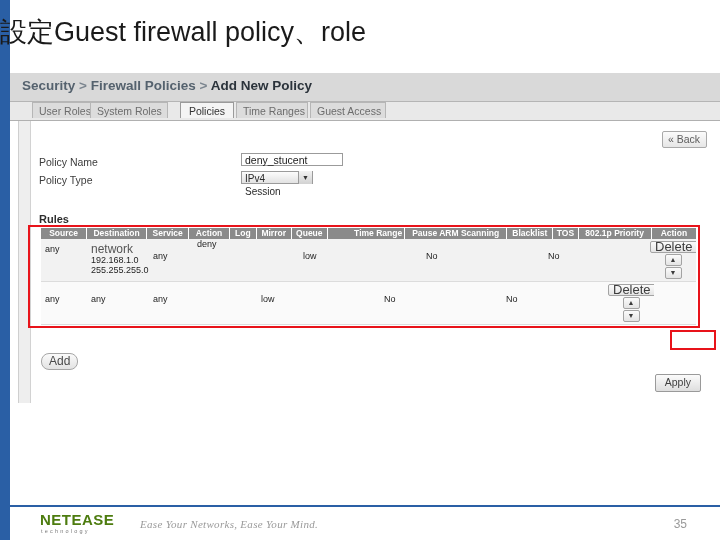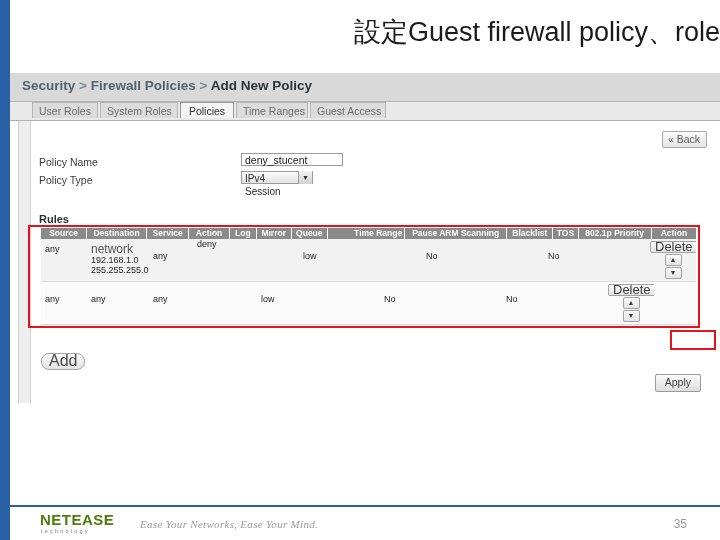--- a/index.html
+++ b/index.html
@@ -29,21 +29,21 @@
     top: 500px;
     width: 10px;
     height: 40px;
     background: #2a5fa5;
   }
   .slide-title {
     position: absolute;
     left: 0;
     top: 14px;
     width: 720px;
-    text-align: right;
+    text-align: left;
     font-size: 27px;
     color: #1a1a1a;
     font-family: "Liberation Sans", sans-serif;
     letter-spacing: 0px;
   }
 
   
   .shot {
     position: absolute;
     left: 10px;
@@ -262,21 +262,21 @@
     text-align: center;
     line-height: 10px;
     display: block;
     margin: 1px auto 0 auto;
   }
 
   .add-btn {
     position: absolute;
     left: 22px;
     top: 232px;
-    font-size: 16px;
+    font-size: 12px;
     color: #4a4a4a;
     background: linear-gradient(#fafafa, #e3e3e3);
     border: 1px solid #a6a6a6;
     border-radius: 8px;
     padding: 1px 7px 2px 7px;
     line-height: 12px;
   }
   .apply-btn {
     position: absolute;
     right: 18px;
@@ -351,21 +351,21 @@
       <span>Security</span>
       <span class="sep">&gt;</span>
       <span>Firewall Policies</span>
       <span class="sep">&gt;</span>
       <span class="crumb-cur">Add New Policy</span>
     </div>
   </div>
 
   <div class="tabstrip">
     <div class="tab" style="left:22px; width:66px;">User Roles</div>
-    <div class="tab" style="left:90px; width:78px;">System Roles</div>
+    <div class="tab" style="left:80px; width:78px;">System Roles</div>
     <div class="tab active" style="left:170px; width:54px;">Policies</div>
     <div class="tab" style="left:226px; width:72px;">Time Ranges</div>
     <div class="tab" style="left:300px; width:76px;">Guest Access</div>
   </div>
 
   <div class="panel">
     <div class="sidebar-col"></div>
 
     <div class="back-btn">« Back</div>
 

